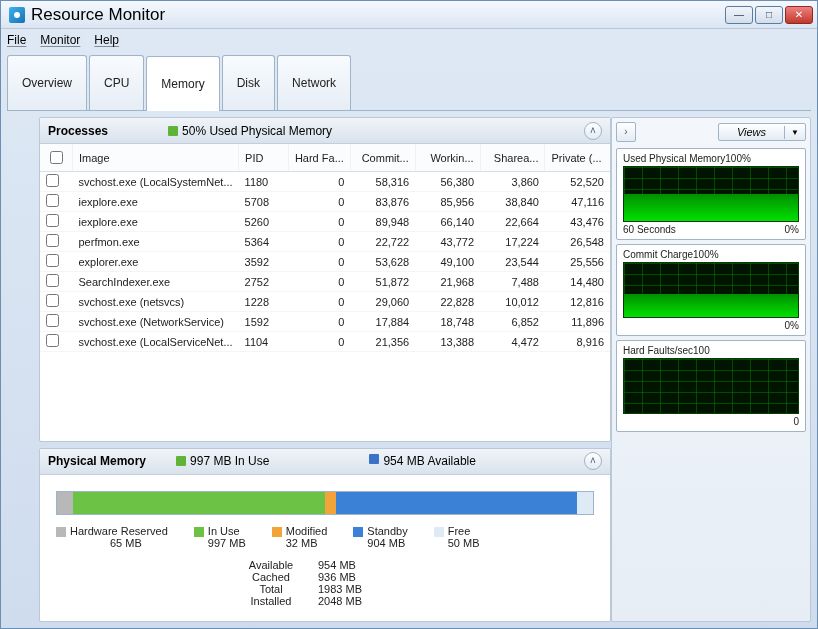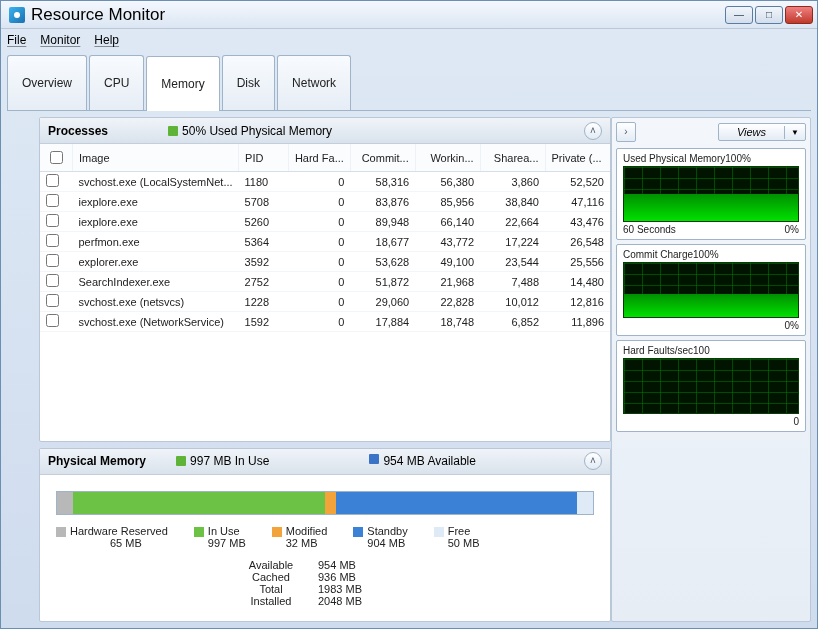--- a/index.html
+++ b/index.html
@@ -142,21 +142,21 @@
                   <td class="num">89,948</td>
                   <td class="num">66,140</td>
                   <td class="num">22,664</td>
                   <td class="num">43,476</td>
                 </tr>
                 <tr>
                   <td class="chk"><input type="checkbox" style=""></td>
                   <td>perfmon.exe</td>
                   <td>5364</td>
                   <td class="num">0</td>
-                  <td class="num">18,677</td>
+                  <td class="num">22,722</td>
                   <td class="num">43,772</td>
                   <td class="num">17,224</td>
                   <td class="num">26,548</td>
                 </tr>
                 <tr>
                   <td class="chk"><input type="checkbox" style=""></td>
                   <td>explorer.exe</td>
                   <td>3592</td>
                   <td class="num">0</td>
                   <td class="num">53,628</td>
@@ -186,20 +186,30 @@
                 </tr>
                 <tr>
                   <td class="chk"><input type="checkbox" style=""></td>
                   <td>svchost.exe (NetworkService)</td>
                   <td>1592</td>
                   <td class="num">0</td>
                   <td class="num">17,884</td>
                   <td class="num">18,748</td>
                   <td class="num">6,852</td>
                   <td class="num">11,896</td>
+                </tr>
+                <tr>
+                  <td class="chk"><input type="checkbox" style=""></td>
+                  <td>svchost.exe (LocalServiceNet...</td>
+                  <td>1104</td>
+                  <td class="num">0</td>
+                  <td class="num">21,356</td>
+                  <td class="num">13,388</td>
+                  <td class="num">4,472</td>
+                  <td class="num">8,916</td>
                 </tr>
               </tbody>
           </table>
         </div>
       </div>
 
       <div class="panel" style="flex:0 0 auto;">
         <div class="panelhdr">
           <span class="ptitle">Physical Memory</span>
           <span style="display:flex;align-items:center;margin-left:20px;">

